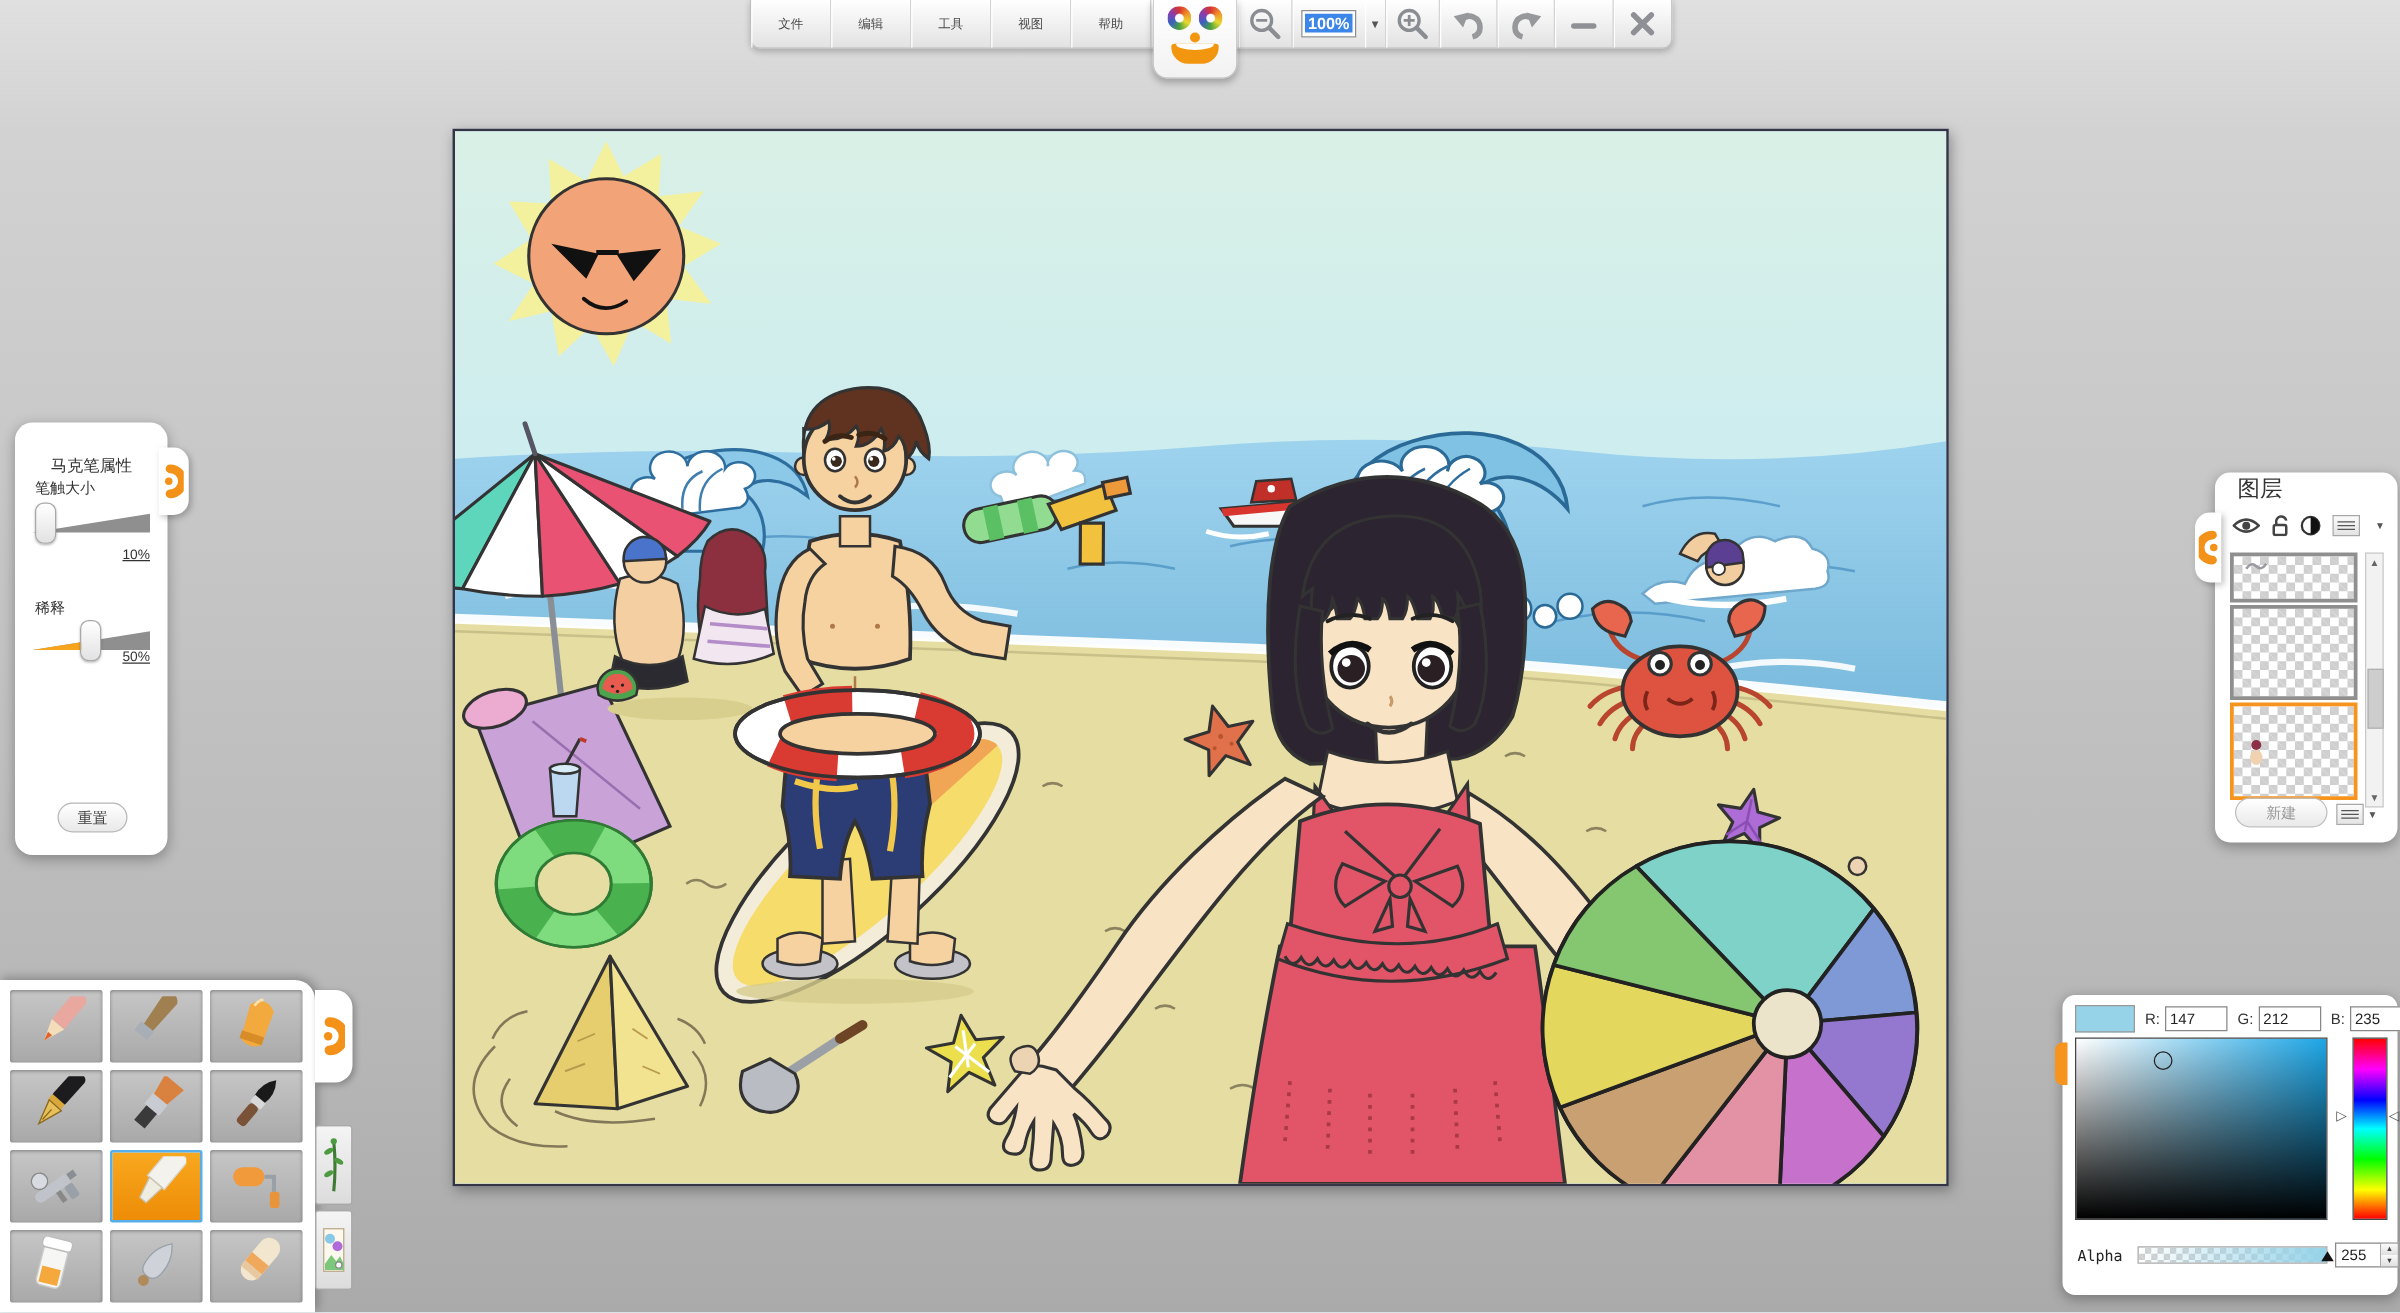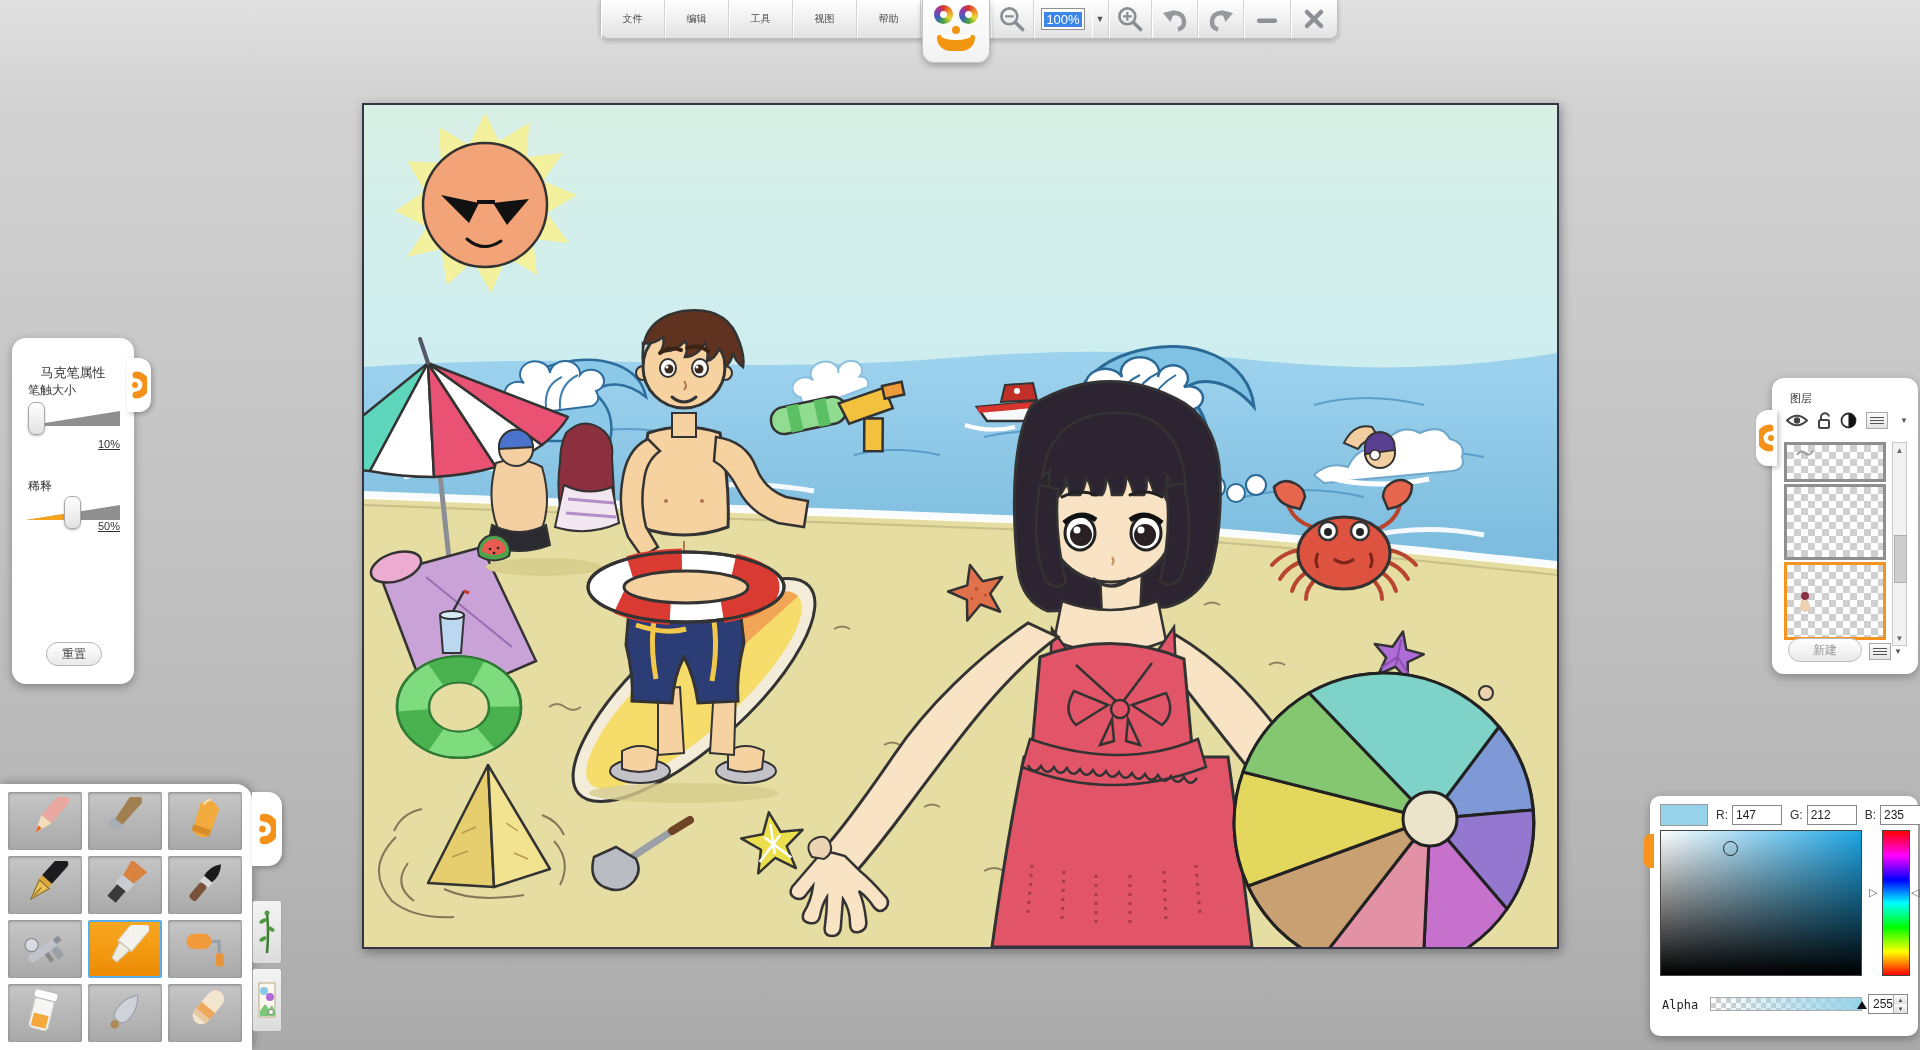--- a/index.html
+++ b/index.html
@@ -19,21 +19,21 @@
     box-shadow:0 3px 6px rgba(0,0,0,.25);display:flex;flex-direction:column;align-items:center;z-index:6;}
   .eyes{display:flex;gap:6px;margin-top:5px;}
   .swirl{width:19px;height:19px;border-radius:50%;
     background:radial-gradient(circle at 50% 50%,#ffffff 0 3px,rgba(255,255,255,0) 4px),
     conic-gradient(#d8342e,#f0912a,#e8d832,#4aa23c,#3a62c0,#8a3cb0,#d8342e);}
   .nose{width:8px;height:8px;border-radius:50%;background:#f2950f;margin-top:2px;}
   .smile{width:38px;height:16px;background:#f2950f;border-radius:4px 4px 20px 20px;margin-top:1px;position:relative;overflow:hidden;}
   .smile:before{content:"";position:absolute;left:4px;top:-4px;width:30px;height:9px;border-radius:50%;background:#ffffff;}
   .zoom-field{width:58px;display:flex;align-items:center;justify-content:center;border-right:none;}
   .zoom-box{background:#ffffff;border:1px solid #8f8f8f;padding:1px 2px;}
-  .zoom-box span{background:#3b86e8;color:#ffffff;font-size:13px;font-weight:normal;padding:0 2px;}
+  .zoom-box span{background:#3b86e8;color:#ffffff;font-size:13px;font-weight:bold;padding:0 2px;}
   .caret-btn{width:16px;font-size:9px;color:#555;}
   .tb-glyph{width:30px;height:30px;}
   
   .canvas-wrap{position:absolute;left:362px;top:103px;width:1193px;height:842px;
     border:2px solid #343444;box-shadow:2px 3px 10px rgba(0,0,0,.35);background:#cfeef7;}
   .canvas-wrap svg{display:block;}
   
   .panel{position:absolute;background:#ffffff;border-radius:14px;box-shadow:0 3px 10px rgba(0,0,0,.3);}
   .handle-tab{position:absolute;background:#ffffff;box-shadow:2px 2px 5px rgba(0,0,0,.25);
     display:flex;align-items:center;justify-content:center;}
@@ -54,21 +54,21 @@
     border-radius:0 16px 0 0;box-shadow:2px -2px 8px rgba(0,0,0,.25);}
   .tool-grid{position:absolute;left:8px;top:8px;display:grid;grid-template-columns:repeat(3,74px);
     grid-auto-rows:58px;gap:6px;}
   .tool-cell{background:linear-gradient(#c6c6c6,#a9a9a9);border-radius:2px;
     box-shadow:inset 0 1px 3px rgba(0,0,0,.35), 0 1px 0 #fff;display:flex;align-items:center;justify-content:center;}
   .tool-cell.selected{background:linear-gradient(#f8a81f,#ee8c06);border:2px solid #57aee8;box-shadow:none;}
   .rail-btn{position:absolute;left:252px;width:28px;background:linear-gradient(#f4f4f4,#dcdcdc);
     border:1px solid #a9a9a9;border-radius:3px;display:flex;align-items:center;justify-content:center;}
   
   #layers-panel{left:1772px;top:378px;width:146px;height:296px;border-radius:12px;}
-  #layers-panel .title{font-size:11px;color:#333;padding:13px 0 0 18px;}
+  #layers-panel .title{font-size:18px;color:#333;padding:1px 0 0 18px;}
   .layer-icons{position:absolute;left:14px;top:34px;display:flex;align-items:center;gap:9px;}
   .layer-list{position:absolute;left:12px;top:64px;width:102px;height:204px;}
   .checker{background-color:#fff;background-image:
     linear-gradient(45deg,#cfcfcf 25%,transparent 25%,transparent 75%,#cfcfcf 75%),
     linear-gradient(45deg,#cfcfcf 25%,#ffffff 25%,#ffffff 75%,#cfcfcf 75%);
     background-size:14px 14px;background-position:0 0,7px 7px;}
   .layer-thumb{width:102px;box-sizing:border-box;margin-bottom:2px;position:relative;}
   .layer-thumb.normal{border:3px solid #8f8f8f;}
   .layer-thumb.active{border:3px solid #f7941d;}
   .scrollbar{position:absolute;left:120px;top:64px;width:15px;height:204px;background:#f2f2f2;
@@ -97,21 +97,21 @@
     background:linear-gradient(to bottom,#ff0000,#ff00ff 17%,#0000ff 34%,#00ffff 50%,#00ff00 67%,#ffff00 84%,#ff0000 100%);}
   .hue-arrow{position:absolute;font-size:11px;color:#555;top:90px;}
   .alpha-label{position:absolute;left:12px;top:202px;font-family:"DejaVu Sans Mono",monospace;font-size:12px;color:#222;}
   .alpha-slider{position:absolute;left:60px;top:201px;width:152px;height:14px;border:1px solid #aaa;box-sizing:border-box;
     background-image:linear-gradient(to right,rgba(150,211,232,0),#96d3e8),
       linear-gradient(45deg,#cfcfcf 25%,transparent 25%,transparent 75%,#cfcfcf 75%),
       linear-gradient(45deg,#cfcfcf 25%,#ffffff 25%,#ffffff 75%,#cfcfcf 75%);
     background-size:100% 100%,10px 10px,10px 10px;background-position:0 0,0 0,5px 5px;}
   .alpha-marker{position:absolute;left:146px;top:3px;width:0;height:0;
     border-left:5px solid transparent;border-right:5px solid transparent;border-bottom:8px solid #111;}
-  .alpha-spin{position:absolute;left:218px;top:198px;width:40px;height:20px;border:1px solid #888;
+  .alpha-spin{position:absolute;left:218px;top:198px;width:51px;height:20px;border:1px solid #888;
     display:flex;align-items:center;box-sizing:border-box;background:#fff;}
   .alpha-spin .val{flex:1;font-size:12px;color:#222;padding-left:4px;}
   .spin-col{width:13px;height:100%;display:flex;flex-direction:column;border-left:1px solid #aaa;}
   .spin-col div{flex:1;font-size:6px;color:#444;display:flex;align-items:center;justify-content:center;
     background:linear-gradient(#fafafa,#e0e0e0);}
   .cp-handle{position:absolute;left:-6px;top:38px;width:10px;height:34px;background:#f7941d;border-radius:6px 0 0 6px;}
 </style>
 </head>
 <body>
 

